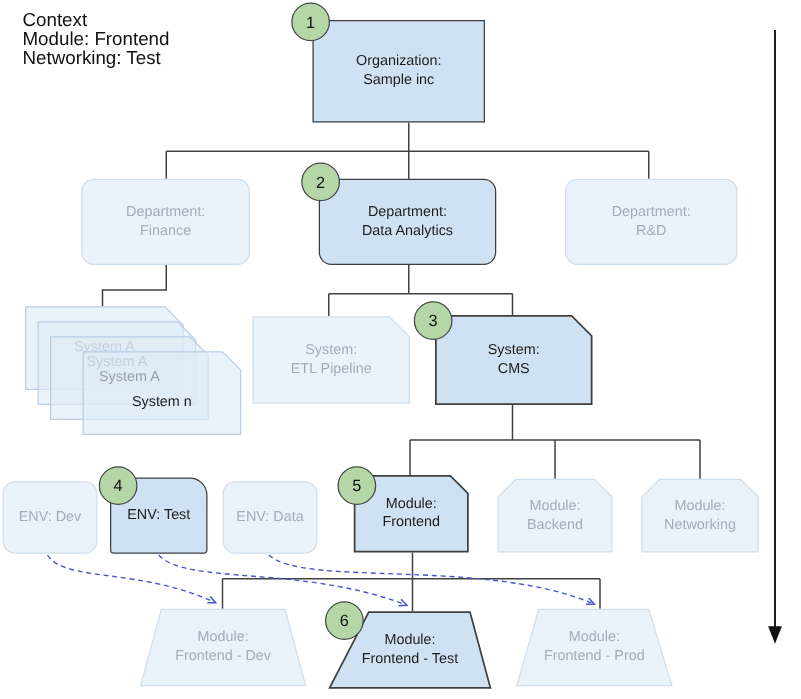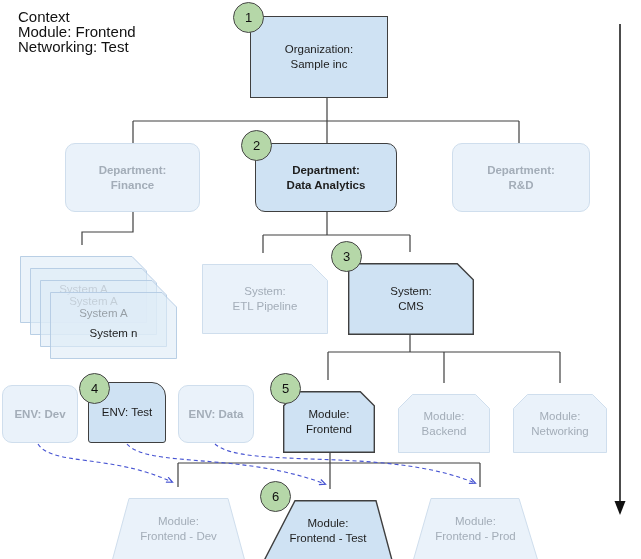--- a/index.html
+++ b/index.html
@@ -7,25 +7,25 @@
     position:relative;width:641px;height:559px;overflow:hidden;
     font-family:"Liberation Sans", sans-serif;background:#fff;
   }
   #wires{position:absolute;left:0;top:0;width:641px;height:559px;z-index:1;}
   .node{position:absolute;z-index:2;box-sizing:border-box;}
   .node .lbl{
     position:absolute;inset:0;display:flex;align-items:center;justify-content:center;
     text-align:center;font-size:11.5px;line-height:15px;white-space:pre-line;color:#1d1d1d;
   }
   .rect{background:#cfe2f3;border:1.4px solid #3f3f3f;}
-  .round{border-radius:10px;font-weight:bold;}
+  .round{border-radius:10px;}
   .active{background:#cfe2f3;border:1.4px solid #3f3f3f;}
   .faded{background:#eaf2fa;border:1px solid #cfdeed;}
   .faded .lbl{color:#a3adb8;}
-  .shape{background:transparent;border:none;margin-top:11px;}
+  .shape{background:transparent;border:none;}
   .shape svg{position:absolute;inset:0;overflow:visible;}
   .sp-active{fill:#cfe2f3;stroke:#3f3f3f;stroke-width:1.4;}
   .sp-faded{fill:#eaf2fa;stroke:#cfdeed;stroke-width:1;}
   .sp-card{fill:rgba(222,235,247,0.62);stroke:rgba(178,202,226,0.9);stroke-width:1;}
   .badge{
     position:absolute;z-index:3;width:31px;height:31px;border-radius:50%;
     background:#b5d7a8;border:1.4px solid #474747;box-sizing:border-box;
     display:flex;align-items:center;justify-content:center;
     font-size:13px;color:#111;
   }
@@ -104,21 +104,21 @@
         <path class="sp-card" d="M0.5,0.5 H112 L126.5,15 V66.5 H0.5 Z"></path>
       </svg>
     <div class="lbl stack-lbl sl-1">System A</div>
   </div>
   <div class="node shape" style="left:40px;top:269px;width:127px;height:67px">
     <svg viewBox="0 0 127 67">
         <path class="sp-card" d="M0.5,0.5 H112 L126.5,15 V66.5 H0.5 Z"></path>
       </svg>
     <div class="lbl stack-lbl sl-2">System A</div>
   </div>
-  <div class="node shape" style="left:50px;top:281px;width:127px;height:83px">
+  <div class="node shape" style="left:66px;top:281px;width:127px;height:83px">
     <svg viewBox="0 0 127 67">
         <path class="sp-card" d="M0.5,0.5 H112 L126.5,15 V66.5 H0.5 Z"></path>
       </svg>
     <div class="lbl stack-lbl sl-3">System n</div>
   </div>
 
   <div class="node shape" style="left:202px;top:253px;width:126px;height:70px">
     <svg viewBox="0 0 126 70">
         <path class="sp-faded" d="M0.5,0.5 H109.5 L125.5,16.5 V69.5 H0.5 Z"></path>
       </svg>

